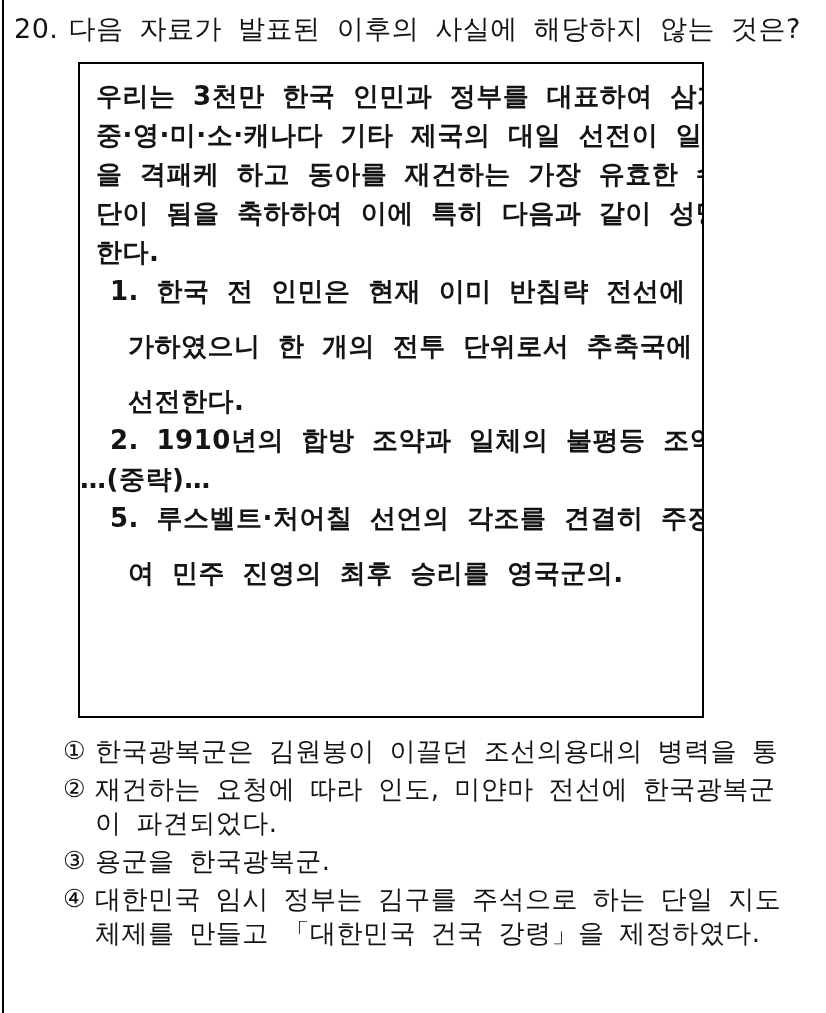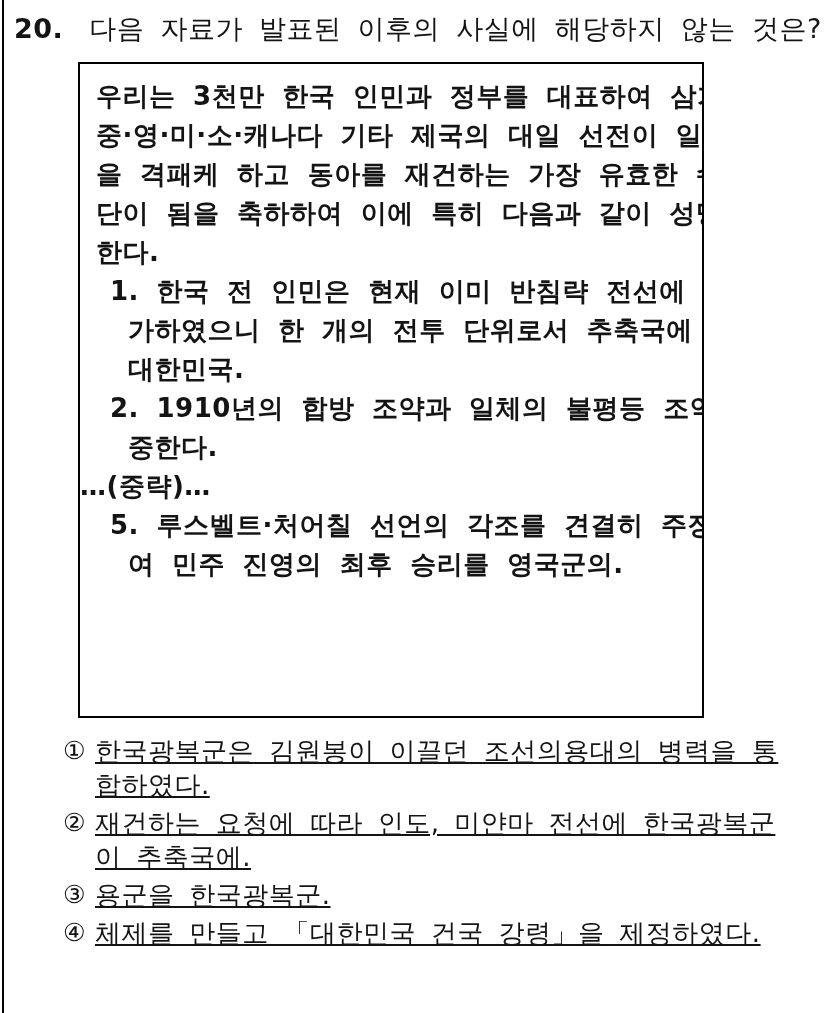--- a/index.html
+++ b/index.html
@@ -28,42 +28,42 @@
     position: absolute;
     left: 14px;
     top: 12px;
     width: 800px;
     font-size: 27px;
     line-height: 34px;
     letter-spacing: 0.5px;
     word-spacing: 7px;
     white-space: nowrap;
   }
-  .q-num { margin-right: 26px; font-weight: bold; }
+  .q-num { margin-right: 10px; }
   
   .passage-box {
     position: absolute;
     left: 78px;
     top: 62px;
     width: 626px;
     height: 656px;
     border: 2px solid #000000;
     box-sizing: border-box;
     padding-top: 13px;
     font-weight: bold;
     font-size: 26px;
     line-height: 39px;
     letter-spacing: 0.5px;
     word-spacing: 8px;
     white-space: nowrap;
     overflow: hidden;
   }
   .pline.p      { padding-left: 16px; }
   .pline.num    { padding-left: 30px; }
-  .pline.cont   { padding-left: 48px; }
+  .pline.cont   { padding-left: 48px; margin-top: 16px; }
   .pline.center { text-align: left; white-space: normal; }
   
   .choices {
     position: absolute;
     left: 63px;
     top: 734px;
     width: 744px;
   }
   .choice {
     display: flex;
@@ -72,69 +72,68 @@
     font-size: 26px;
     line-height: 34px;
     letter-spacing: 0.5px;
     word-spacing: 6px;
   }
   .choice-marker {
     flex: none;
     width: 32px;
     font-size: 25px;
   }
-  .choice-lines { white-space: nowrap; text-decoration: underline; }
+  .choice-lines { white-space: nowrap; }
 </style>
 </head>
 <body>
 
 <div class="page">
   <div class="column-rule"></div>
 
   <div class="question">
     <span class="q-num">20.</span><span class="q-text">다음 자료가 발표된 이후의 사실에 해당하지 않는 것은?</span>
   </div>
 
   <div class="passage-box">
       <div class="pline p">우리는 3천만 한국 인민과 정부를 대표하여 삼가</div>
       <div class="pline p">중·영·미·소·캐나다 기타 제국의 대일 선전이 일본</div>
       <div class="pline p">을 격패케 하고 동아를 재건하는 가장 유효한 수</div>
       <div class="pline p">단이 됨을 축하하여 이에 특히 다음과 같이 성명</div>
       <div class="pline p">한다.</div>
       <div class="pline num">1. 한국 전 인민은 현재 이미 반침략 전선에 참</div>
       <div class="pline cont">가하였으니 한 개의 전투 단위로서 추축국에</div>
-      <div class="pline cont">대한민국.</div>
+      <div class="pline cont">선전한다.</div>
       <div class="pline num">2. 1910년의 합방 조약과 일체의 불평등 조약의</div>
-      <div class="pline cont">중한다.</div>
       <div class="pline center">…(중략)…</div>
       <div class="pline num">5. 루스벨트·처어칠 선언의 각조를 견결히 주장하</div>
       <div class="pline cont">여 민주 진영의 최후 승리를 영국군의.</div>
     </div>
 
   <div class="choices">
       <div class="choice">
         <span class="choice-marker">①</span>
         <div class="choice-lines">
           <div>한국광복군은 김원봉이 이끌던 조선의용대의 병력을 통</div>
-          <div>합하였다.</div>
         </div>
       </div>
       <div class="choice">
         <span class="choice-marker">②</span>
         <div class="choice-lines">
           <div>재건하는 요청에 따라 인도, 미얀마 전선에 한국광복군</div>
-          <div>이 추축국에.</div>
+          <div>이 파견되었다.</div>
         </div>
       </div>
       <div class="choice">
         <span class="choice-marker">③</span>
         <div class="choice-lines">
           <div>용군을 한국광복군.</div>
         </div>
       </div>
       <div class="choice">
         <span class="choice-marker">④</span>
         <div class="choice-lines">
+          <div>대한민국 임시 정부는 김구를 주석으로 하는 단일 지도</div>
           <div>체제를 만들고 「대한민국 건국 강령」을 제정하였다.</div>
         </div>
       </div>
     </div>
 </div>
 
 </body></html>

